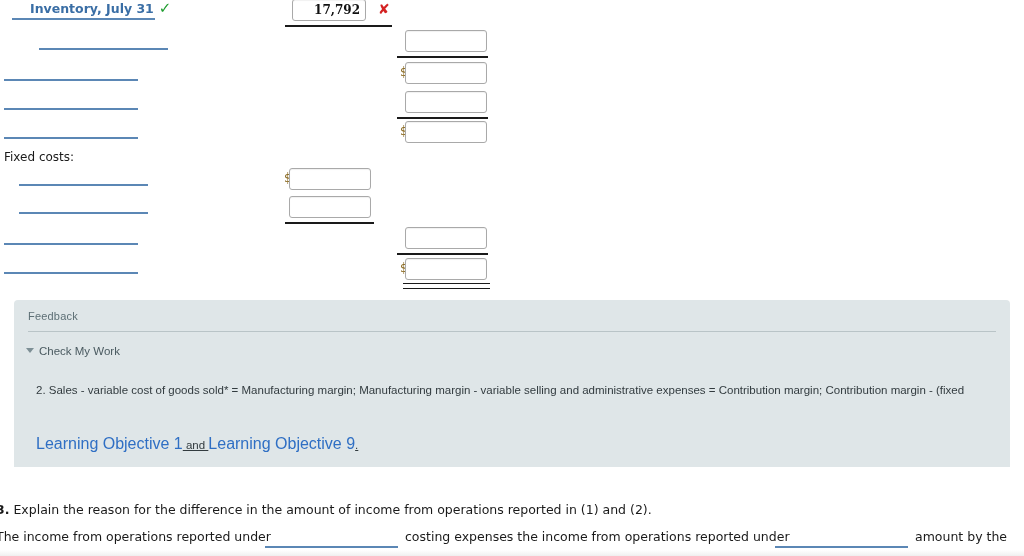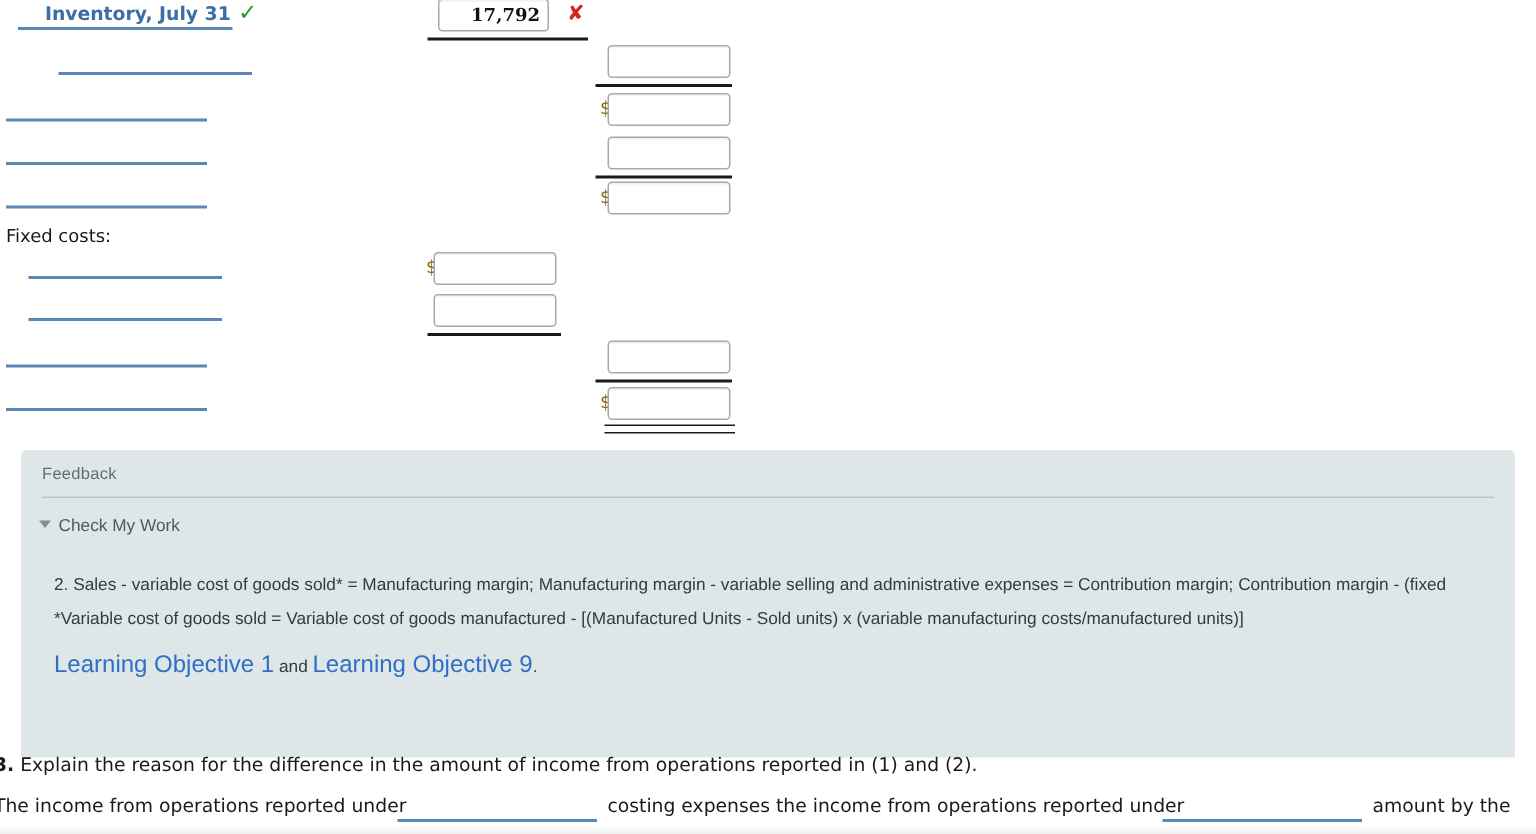--- a/index.html
+++ b/index.html
@@ -126,20 +126,21 @@
     font-family: "Liberation Sans", sans-serif;
     font-size: 16px;
     text-decoration: none;
     cursor: pointer;
     margin-top: 36px;
   }
   .lo-plain {
     color: #323b3f;
     font-family: "Liberation Sans", sans-serif;
     font-size: 11.5px;
+    text-decoration: underline;
   }
 
   
   .q-text {
     font-family: "DejaVu Sans", sans-serif;
     font-size: 12.5px;
     color: #1a1a1a;
     white-space: nowrap;
   }
   .q-num { font-weight: bold; }
@@ -200,30 +201,29 @@
 <input class="ansbox abs wide" style="left: 289px; top: 196px;">
 <div class="abs rule-single" style="left:285px; top:222px; width:89px;"></div>
 
 <input class="ansbox abs wide" style="left: 405px; top: 227px;">
 <div class="abs rule-single" style="left:397px; top:253px; width:91px;"></div>
 
 <div class="abs dollar" style="left:400px; top:261px;">$</div>
 <input class="ansbox abs wide" style="left: 405px; top: 258px;">
 <div class="abs rule-double" style="left:403px; top:283px; width:87px;"></div>
 
-<div class="abs feedback-panel" style="left:14px; top:300px; width:996px; height:205px;">
+<div class="abs feedback-panel" style="left:14px; top:300px; width:996px; height:167px;">
   <div class="abs feedback-title" style="left:14px; top:10px;">Feedback</div>
   <div class="abs feedback-divider" style="left:14px; top:31px; width:968px;"></div>
 
   <div class="abs cmw-row" style="left:12px; top:45px;text-align:center;">
     <span class="cmw-triangle"></span><span>Check My Work</span>
   </div>
 
   <div class="abs cmw-body" style="left:22px; top:82px;">2. Sales - variable cost of goods sold* = Manufacturing margin; Manufacturing margin - variable selling and administrative expenses = Contribution margin; Contribution margin - (fixed</div>
-  <div class="abs cmw-body" style="left:22px; top:105px;">*Variable cost of goods sold = Variable cost of goods manufactured - [(Manufactured Units - Sold units) x (variable manufacturing costs/manufactured units)]</div>
 
   <div class="abs" style="left:22px; top:135px;">
     <span class="lo-link">Learning Objective 1</span><span class="lo-plain"> and </span><span class="lo-link">Learning Objective 9</span><span class="lo-plain">.</span>
   </div>
 </div>
 
 <div class="abs q-text" style="left:-4px; top:502px;">
   <span class="q-num">3.</span>
   <span>Explain the reason for the difference in the amount of income from operations reported in (1) and (2).</span>
 </div>

